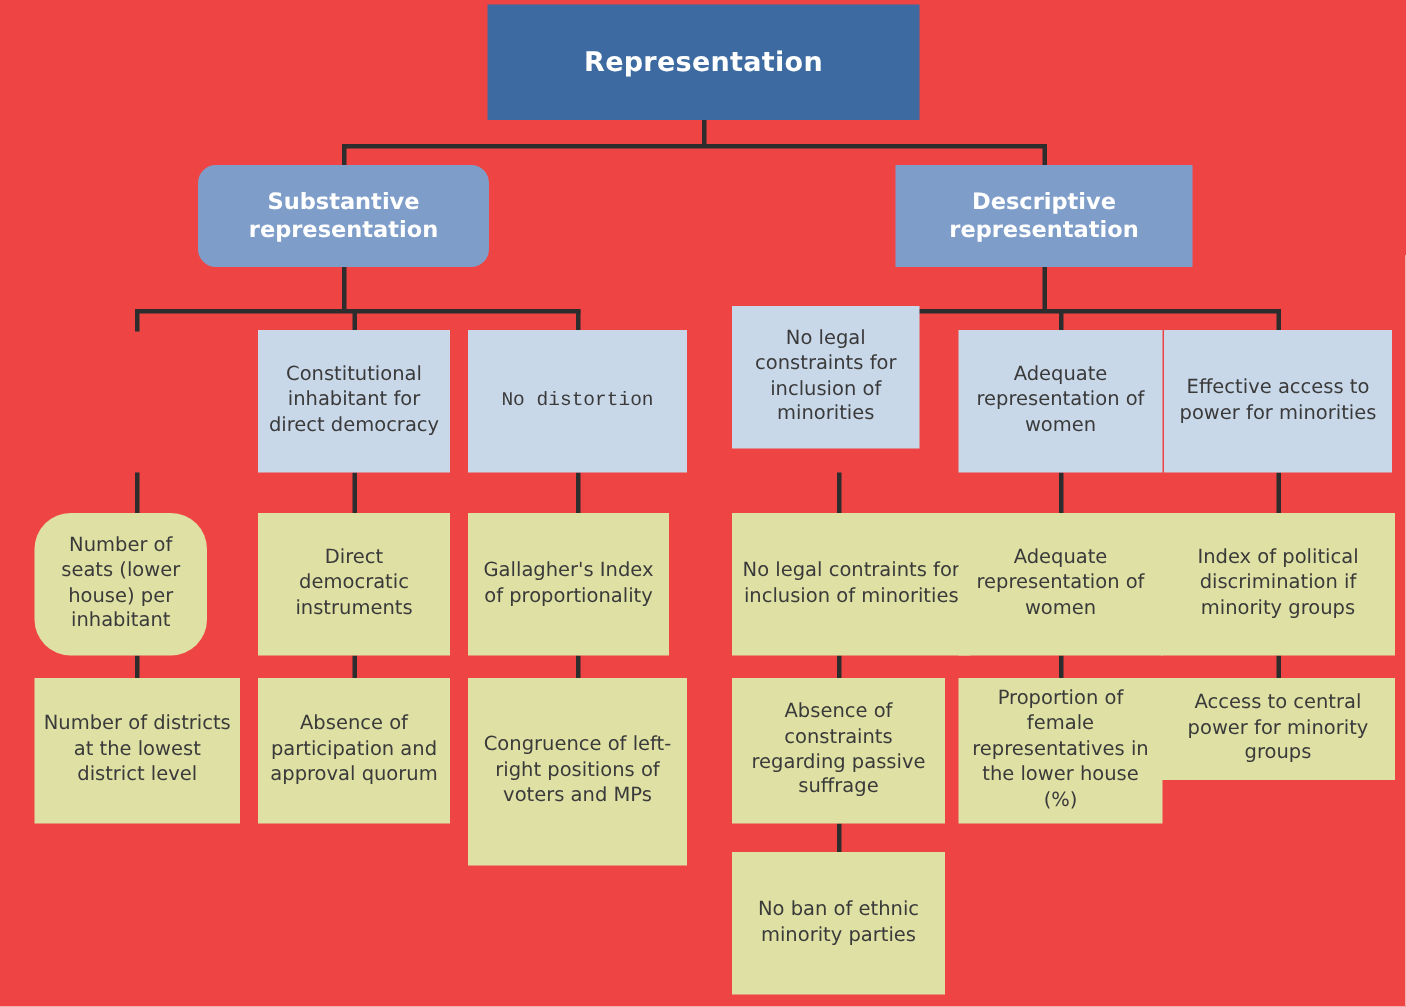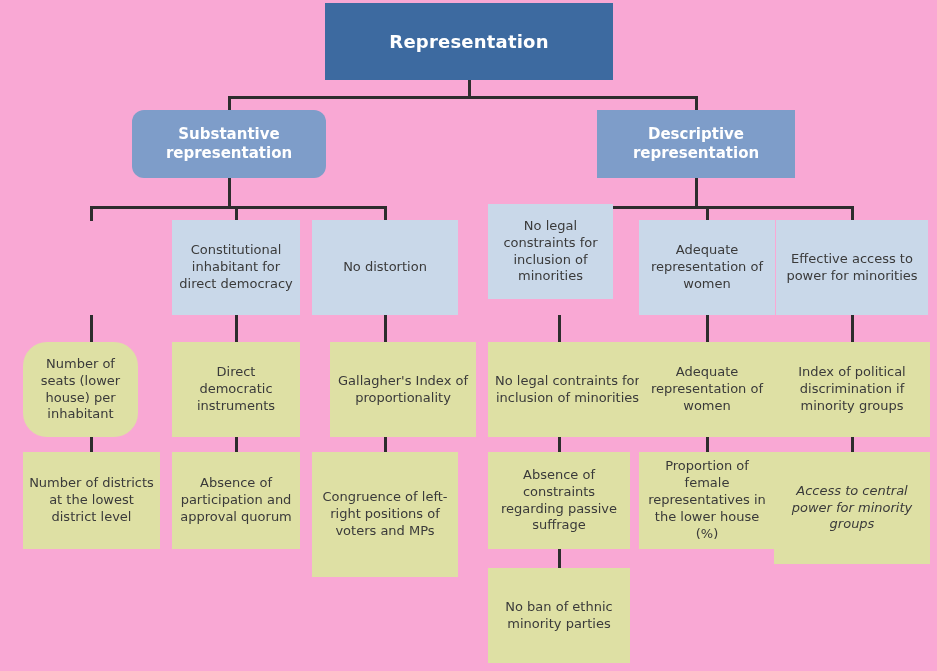--- a/index.html
+++ b/index.html
@@ -1,19 +1,19 @@
 <!DOCTYPE html>
 <html><head>
 <meta charset="utf-8">
 <style>
   html,body{margin:0;padding:0;background:#ffffff;}
   .canvas{
     position:relative;
     width:937px;height:671px;
-    background:#f9a8d4;
+    background:#ef4444;
     font-family:"DejaVu Sans","Liberation Sans",sans-serif;
     overflow:hidden;
   }
   .box{
     position:absolute;
     display:flex;align-items:center;justify-content:center;
     text-align:center;
     box-sizing:border-box;
     padding:4px 6px;
   }
@@ -82,34 +82,34 @@
   <div class="line v" style="left:851px;top:437px;height:15px;"></div>
 
   <div class="line v" style="left:558px;top:549px;height:19px;"></div>
 
   <div class="box root" style="left:325px;top:3px;width:288px;height:77px;">Representation</div>
 
   <div class="box branch" style="left:132px;top:110px;width:194px;height:68px;border-radius:12px;">Substantive representation</div>
   <div class="box branch" style="left:597px;top:110px;width:198px;height:68px;">Descriptive representation</div>
 
   <div class="box criterion" style="left:172px;top:220px;width:128px;height:95px;">Constitutional inhabitant for direct democracy</div>
-  <div class="box criterion" style="left:312px;top:220px;width:146px;height:95px;">No distortion</div>
+  <div class="box criterion" style="left:312px;top:220px;width:146px;height:95px;font-family:Liberation Mono, monospace;">No distortion</div>
   <div class="box criterion" style="left:488px;top:204px;width:125px;height:95px;">No legal constraints for inclusion of minorities</div>
   <div class="box criterion" style="left:639px;top:220px;width:136px;height:95px;">Adequate representation of women</div>
   <div class="box criterion" style="left:776px;top:220px;width:152px;height:95px;">Effective access to power for minorities</div>
 
   <div class="box indicator" style="left:23px;top:342px;width:115px;height:95px;border-radius:24px;">Number of seats (lower house) per inhabitant</div>
   <div class="box indicator" style="left:172px;top:342px;width:128px;height:95px;">Direct democratic instruments</div>
-  <div class="box indicator" style="left:330px;top:342px;width:146px;height:95px;">Gallagher's Index of proportionality</div>
+  <div class="box indicator" style="left:312px;top:342px;width:134px;height:95px;">Gallagher's Index of proportionality</div>
   <div class="box indicator" style="left:488px;top:342px;width:159px;height:95px;">No legal contraints for inclusion of minorities</div>
   <div class="box indicator" style="left:639px;top:342px;width:136px;height:95px;">Adequate representation of women</div>
   <div class="box indicator" style="left:774px;top:342px;width:156px;height:95px;">Index of political discrimination if minority groups</div>
 
   <div class="box indicator" style="left:23px;top:452px;width:137px;height:97px;">Number of districts at the lowest district level</div>
   <div class="box indicator" style="left:172px;top:452px;width:128px;height:97px;">Absence of participation and approval quorum</div>
   <div class="box indicator" style="left:312px;top:452px;width:146px;height:125px;">Congruence of left-right positions of voters and MPs</div>
   <div class="box indicator" style="left:488px;top:452px;width:142px;height:97px;">Absence of constraints regarding passive suffrage</div>
   <div class="box indicator" style="left:639px;top:452px;width:136px;height:97px;">Proportion of female representatives in the lower house (%)</div>
-  <div class="box indicator" style="left:774px;top:452px;width:156px;height:112px;font-style:italic;">Access to central power for minority groups</div>
+  <div class="box indicator" style="left:774px;top:452px;width:156px;height:68px;">Access to central power for minority groups</div>
 
   <div class="box indicator" style="left:488px;top:568px;width:142px;height:95px;">No ban of ethnic minority parties</div>
 
 </div>
 
 </body></html>

